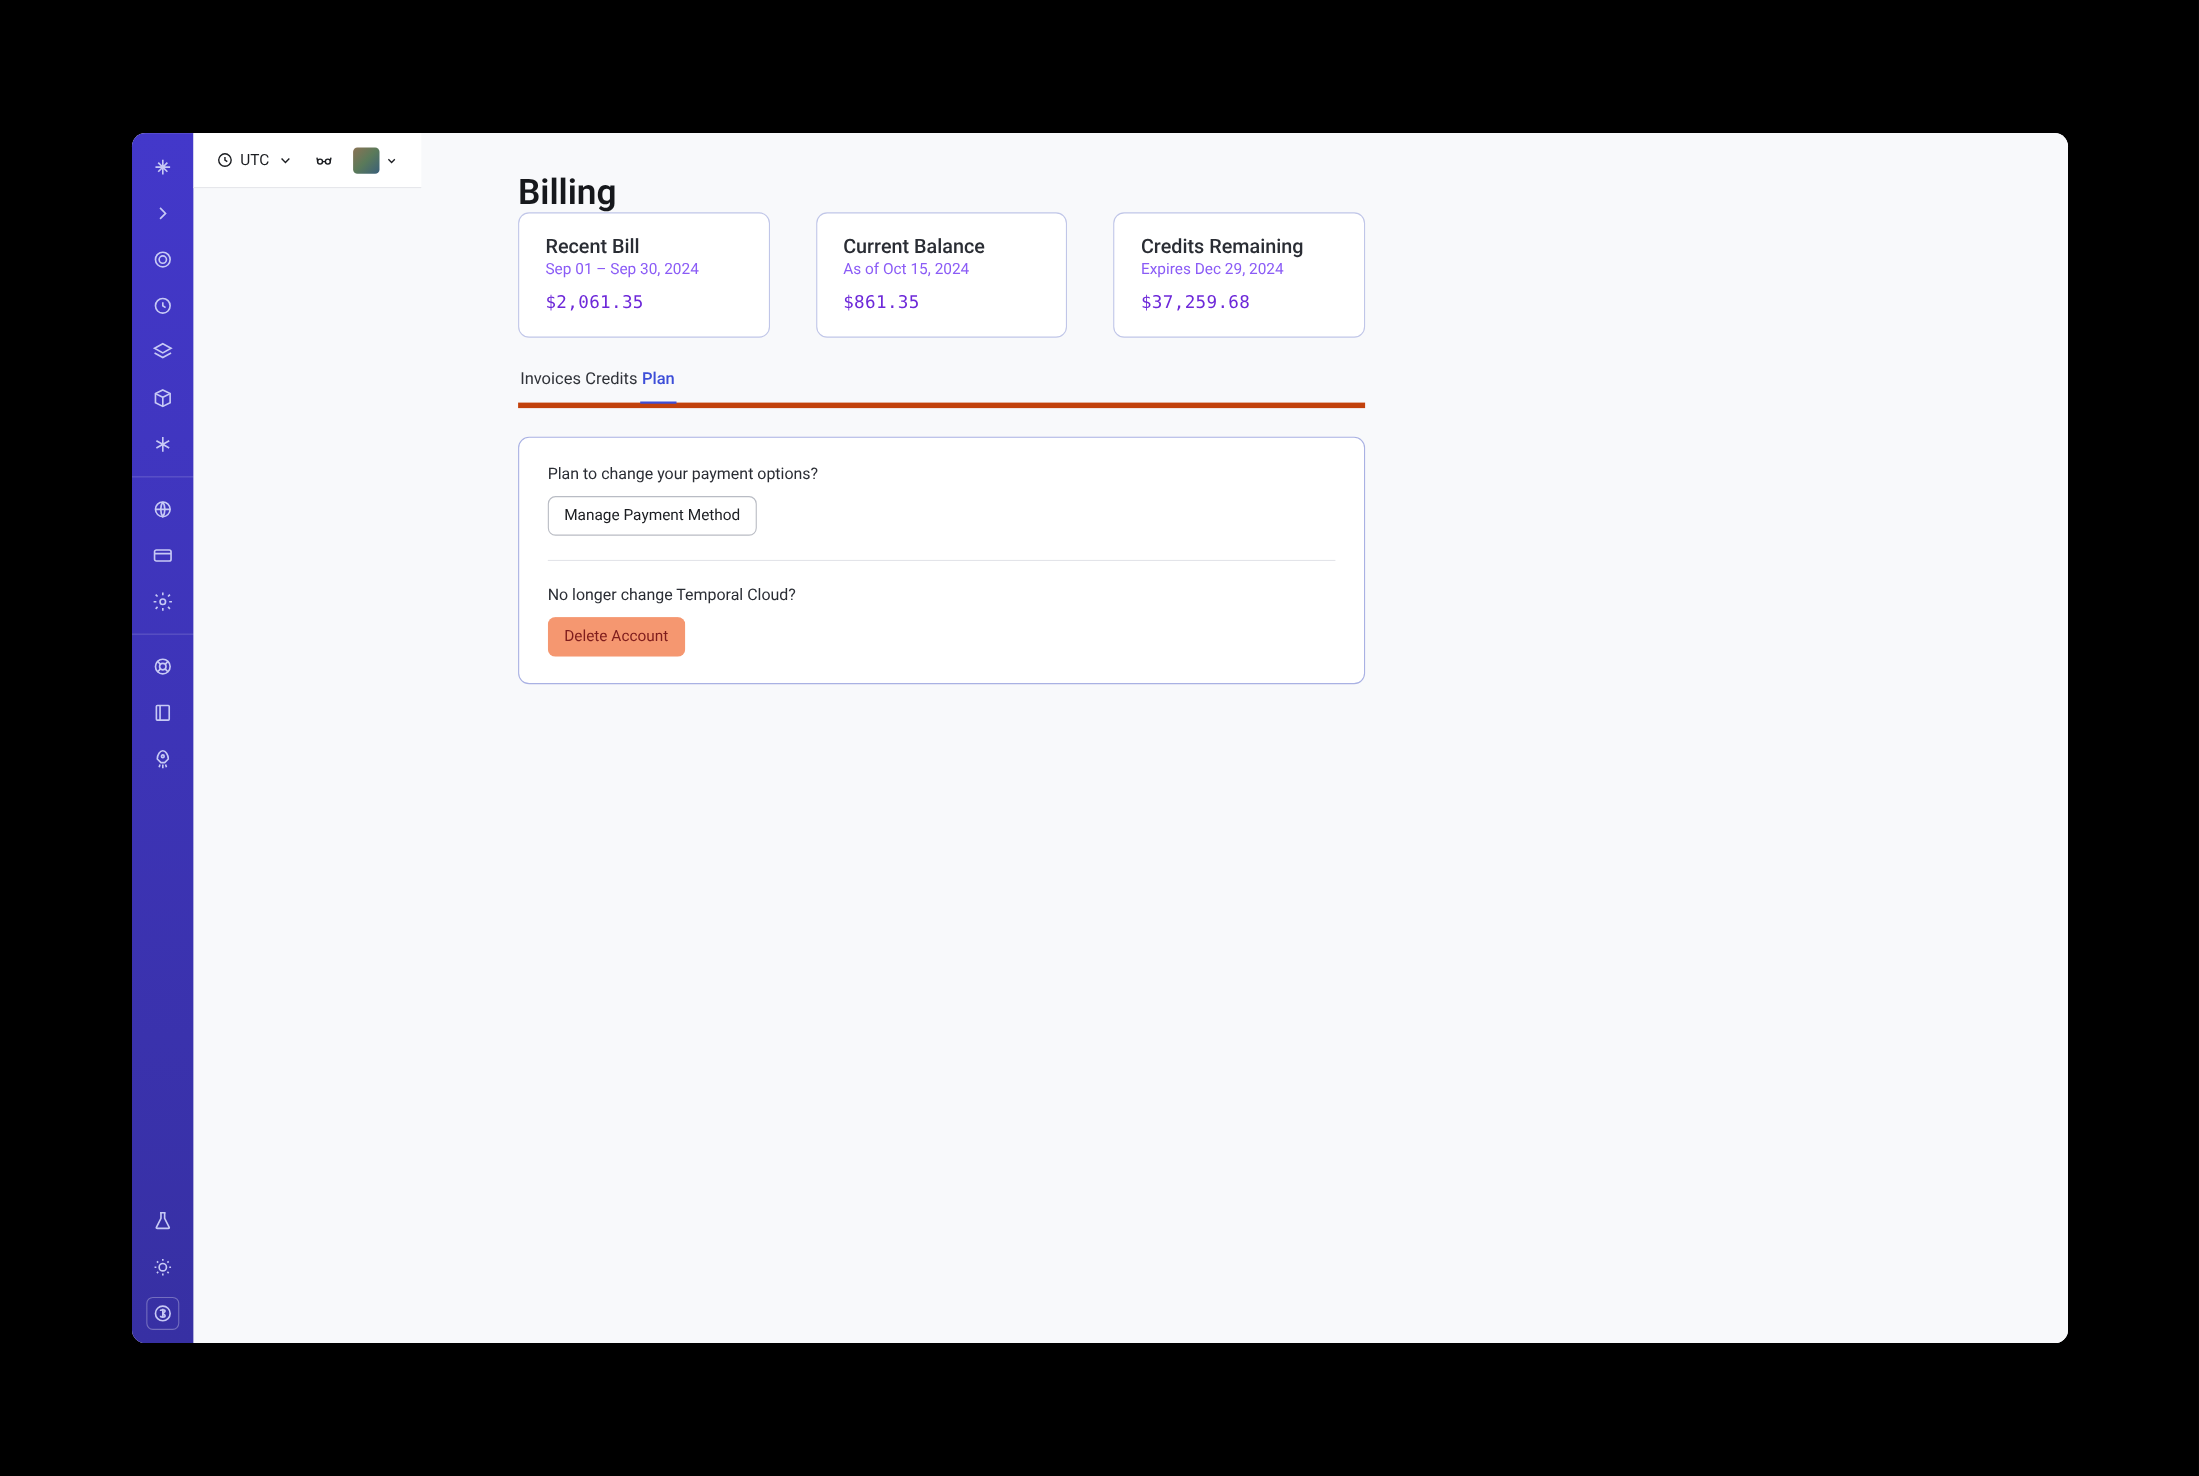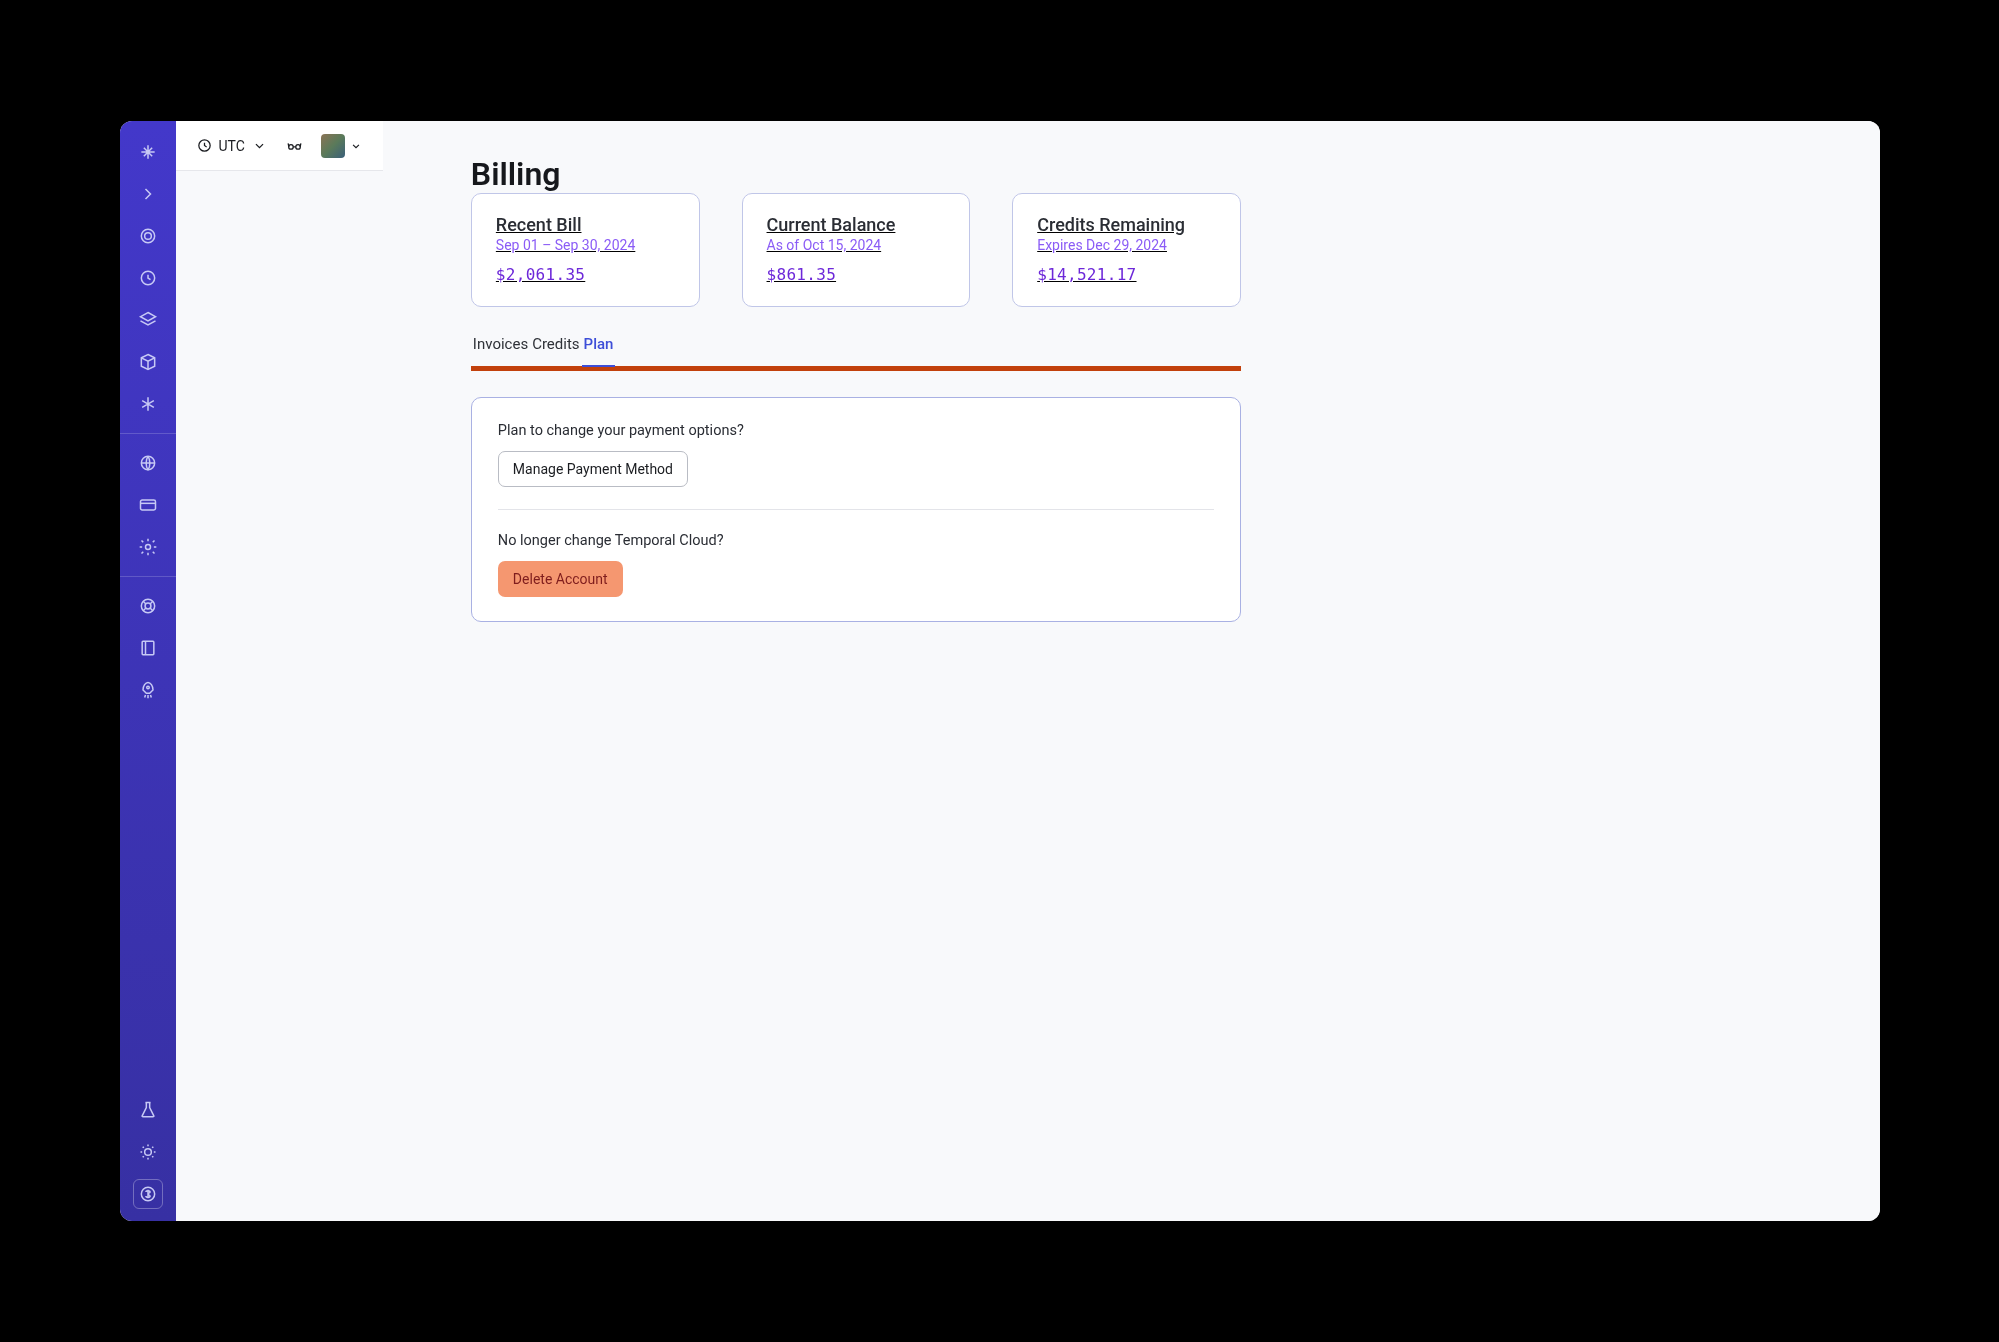--- a/index.html
+++ b/index.html
@@ -108,21 +108,20 @@
 }
 .page-title {
   font-size: 32px;
   font-weight: 600;
   color: #16181c;
 }
 .cards {
   display: flex;
   gap: 42px;
   margin-bottom: 28px;
-  text-decoration: underline;
 }
 .card {
   flex: 1;
   background: #fff;
   border: 1.5px solid #c0c6e8;
   border-radius: 10px;
   padding: 20px 24px 22px;
 }
 .card-title {
   font-size: 18px;
@@ -339,21 +338,21 @@
           <div class="card-amount">$2,061.35</div>
         </div>
         <div class="card">
           <div class="card-title">Current Balance</div>
           <div class="card-sub">As of Oct 15, 2024</div>
           <div class="card-amount">$861.35</div>
         </div>
         <div class="card">
           <div class="card-title">Credits Remaining</div>
           <div class="card-sub">Expires Dec 29, 2024</div>
-          <div class="card-amount">$14,521.17</div>
+          <div class="card-amount">$37,259.68</div>
         </div>
       </div>
 
       <div class="tabs">
         <div class="tab">Invoices</div>
         <div class="tab">Credits</div>
         <div class="tab active">Plan</div>
       </div>
 
       <div class="plan-card">

